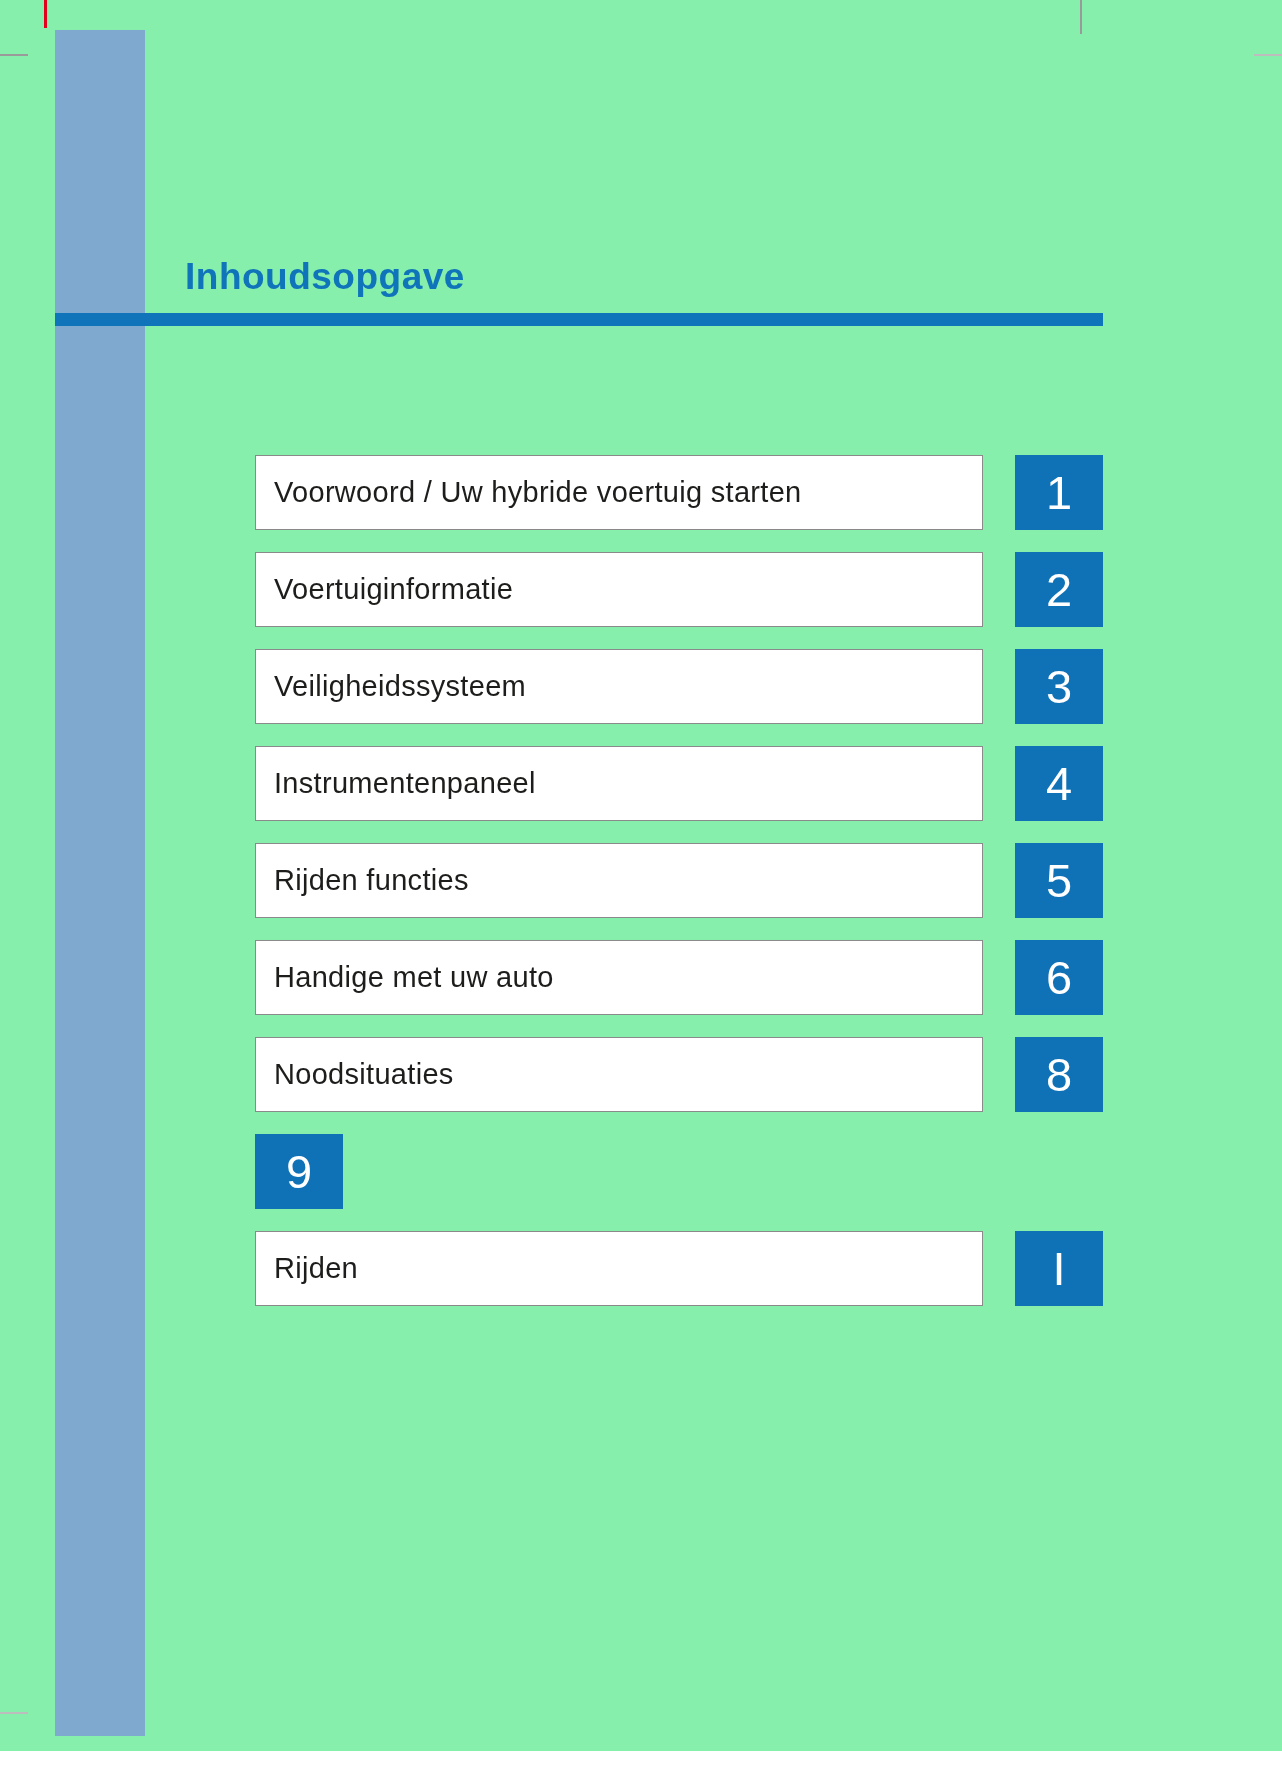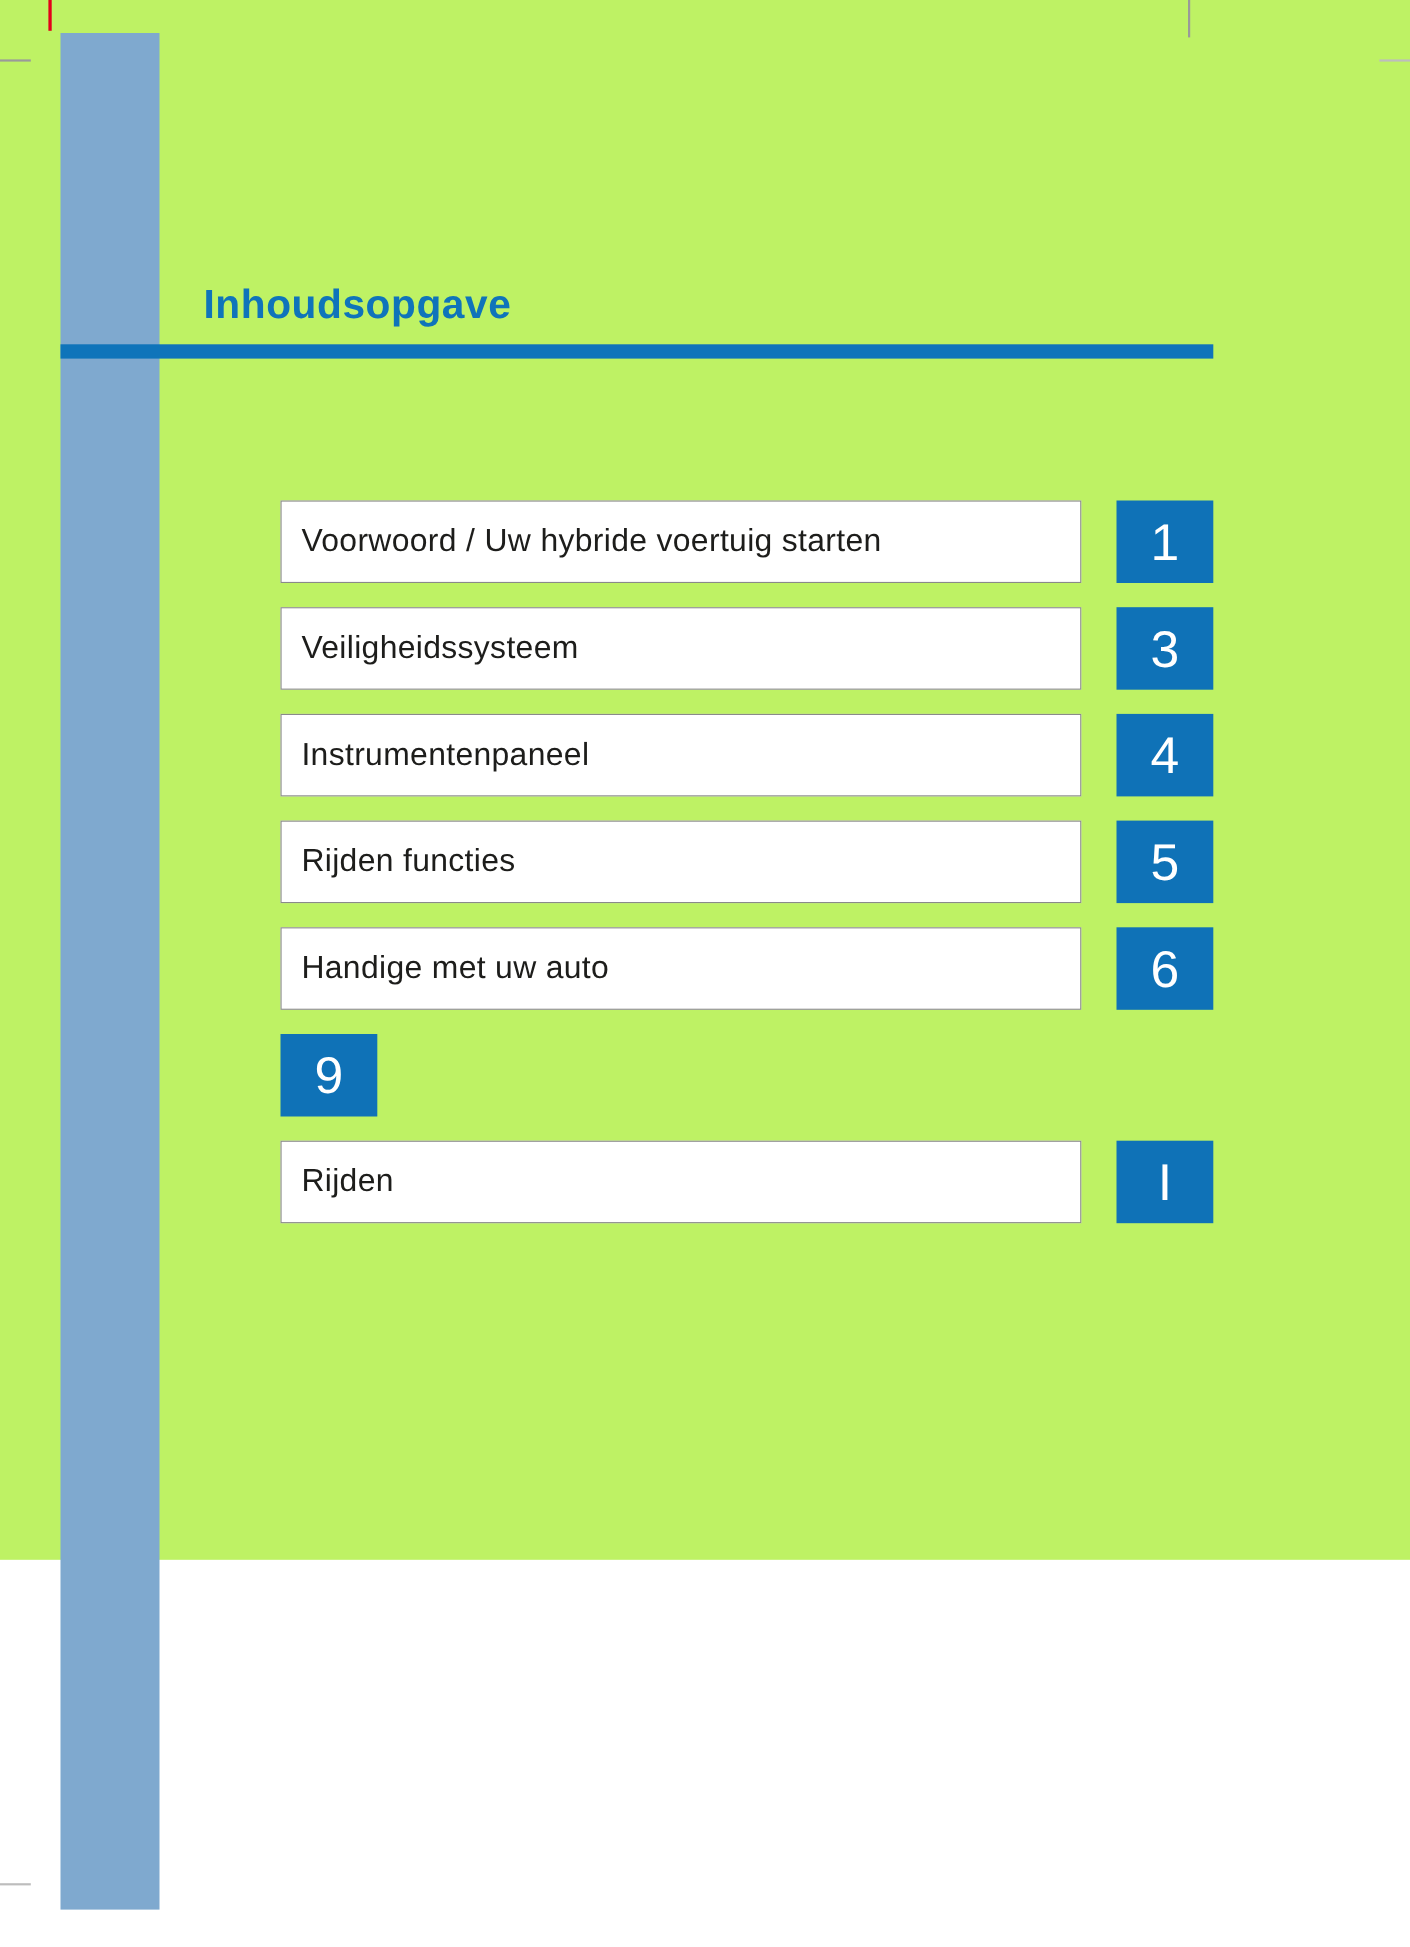--- a/index.html
+++ b/index.html
@@ -7,22 +7,22 @@
     width: 1282px;
     height: 1770px;
     background: #ffffff;
     font-family: "Liberation Sans", sans-serif;
     overflow: hidden;
     position: relative;
   }
   .page {
     position: relative;
     width: 1282px;
-    height: 1418px;
-    background: #bef264;
+    height: 1751px;
+    background: #86efac;
   }
 
   
   .sidebar {
     position: absolute;
     left: 55px;
     top: 30px;
     width: 90px;
     height: 1706px;
     background: #7fa9cf;
@@ -111,36 +111,44 @@
   <h1 class="title">Inhoudsopgave</h1>
 
   <div class="rule"></div>
 
   <div id="toc-list" class="toc">
       <div class="toc-row">
         <div class="toc-label">Voorwoord / Uw hybride voertuig starten</div>
         <div class="toc-num">1</div>
       </div>
       <div class="toc-row">
+        <div class="toc-label">Voertuiginformatie</div>
+        <div class="toc-num">2</div>
+      </div>
+      <div class="toc-row">
         <div class="toc-label">Veiligheidssysteem</div>
         <div class="toc-num">3</div>
       </div>
       <div class="toc-row">
         <div class="toc-label">Instrumentenpaneel</div>
         <div class="toc-num">4</div>
       </div>
       <div class="toc-row">
         <div class="toc-label">Rijden functies</div>
         <div class="toc-num">5</div>
       </div>
       <div class="toc-row">
         <div class="toc-label">Handige met uw auto</div>
         <div class="toc-num">6</div>
       </div>
       <div class="toc-row">
+        <div class="toc-label">Noodsituaties</div>
+        <div class="toc-num">8</div>
+      </div>
+      <div class="toc-row">
         <div class="toc-num">9</div>
       </div>
       <div class="toc-row">
         <div class="toc-label">Rijden</div>
         <div class="toc-num">I</div>
       </div>
     </div>
 
 </div>
 

